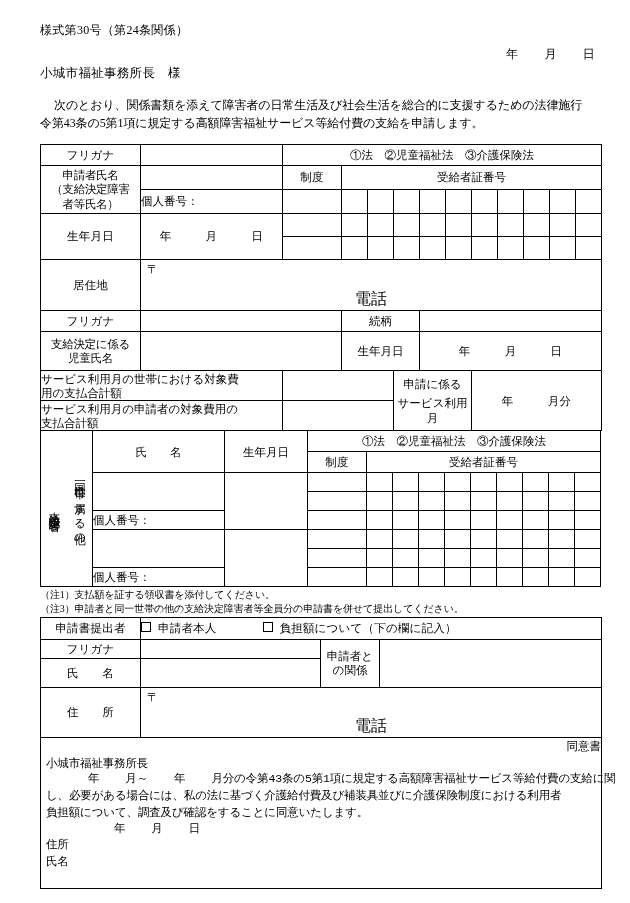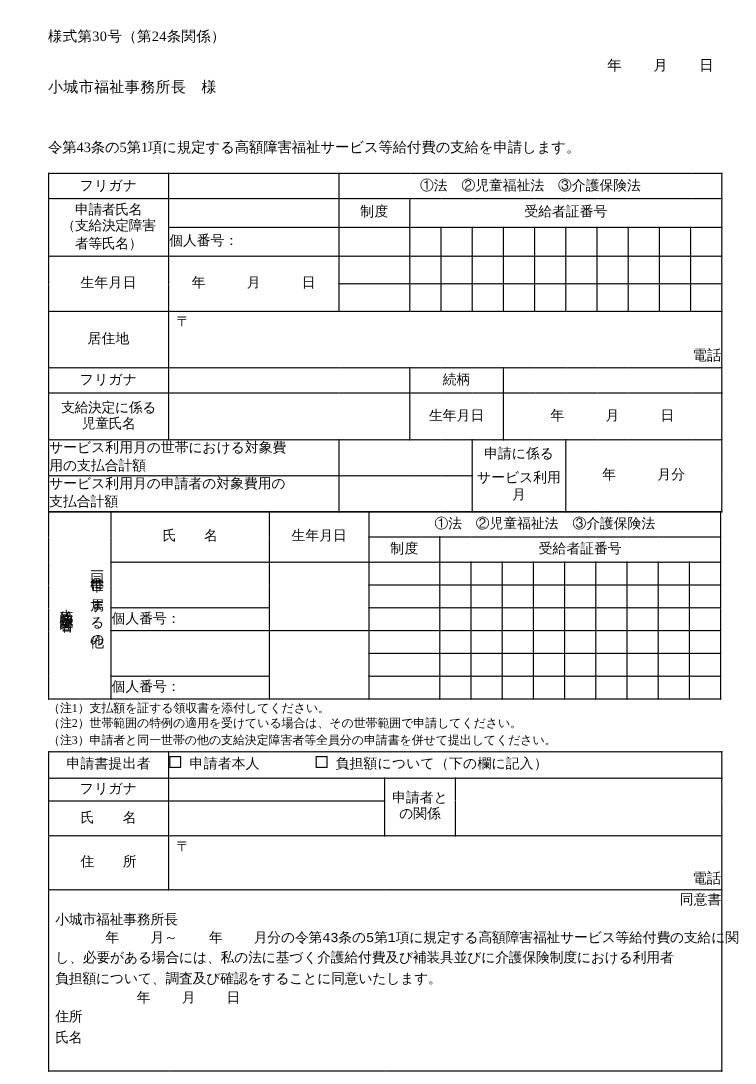--- a/index.html
+++ b/index.html
@@ -81,21 +81,21 @@
   .ct { text-align: center; }
 
   .ymd .g { display: inline-block; width: 34px; }
   .ymd { letter-spacing: 0.3px; }
 
   .postal {
     position: relative;
     height: 100%;
   }
   .postal .mark { padding: 2px 0 0 6px; font-size: 11.5px; }
-  .postal .tel { text-align: right; font-size: 12px; padding-bottom: 1px;}
+  .postal .tel { text-align: center; font-size: 16px; padding-bottom: 1px;}
 
   .seido-head { text-align: center; font-size: 11.5px; letter-spacing: 0.2px;}
 
   
   .vert {
     writing-mode: vertical-rl;
     text-orientation: upright;
     white-space: nowrap;
     margin: 0 auto;
     letter-spacing: 1.4px;
@@ -145,21 +145,21 @@
   <div class="form-no">様式第30号（第24条関係）</div>
 
   <div class="date-line">
     <span>年</span><span class="sp"></span><span>月</span><span class="sp"></span><span>日</span>
   </div>
 
   <div class="addressee">小城市福祉事務所長　様</div>
 
 
   <div class="intro">
-    <span class="indent"></span><br>
+    <span class="indent"></span><span>次のとおり、関係書類を添えて障害者の日常生活及び社会生活を総合的に支援するための法律施行</span><br>
     <span>令第43条の5第1項に規定する高額障害福祉サービス等給付費の支給を申請します。</span>
   </div>
 
   <table class="form">
     <colgroup>
       <col style="width:100px">
         <col style="width:142px">
       <col style="width:59px">
         <col style="width:26px">
         <col style="width:26px">
@@ -403,21 +403,20 @@
           <td></td>
       <td></td>
           <td></td>
       <td></td>
     </tr>
   </tbody>
     </table>
 
   <div class="notes">
     <div>（注1）支払額を証する領収書を添付してください。</div>
-    <div>（注2）世帯範囲の特例の適用を受けている場合は、その世帯範囲で申請してください。</div>
     <div>（注3）申請者と同一世帯の他の支給決定障害者等全員分の申請書を併せて提出してください。</div>
   </div>
 
   <table class="form" style="margin-top:2px">
     <colgroup>
       <col style="width:100px">
         <col style="width:180px">
       <col style="width:59px">
         <col style="width:222px">
     </colgroup>

